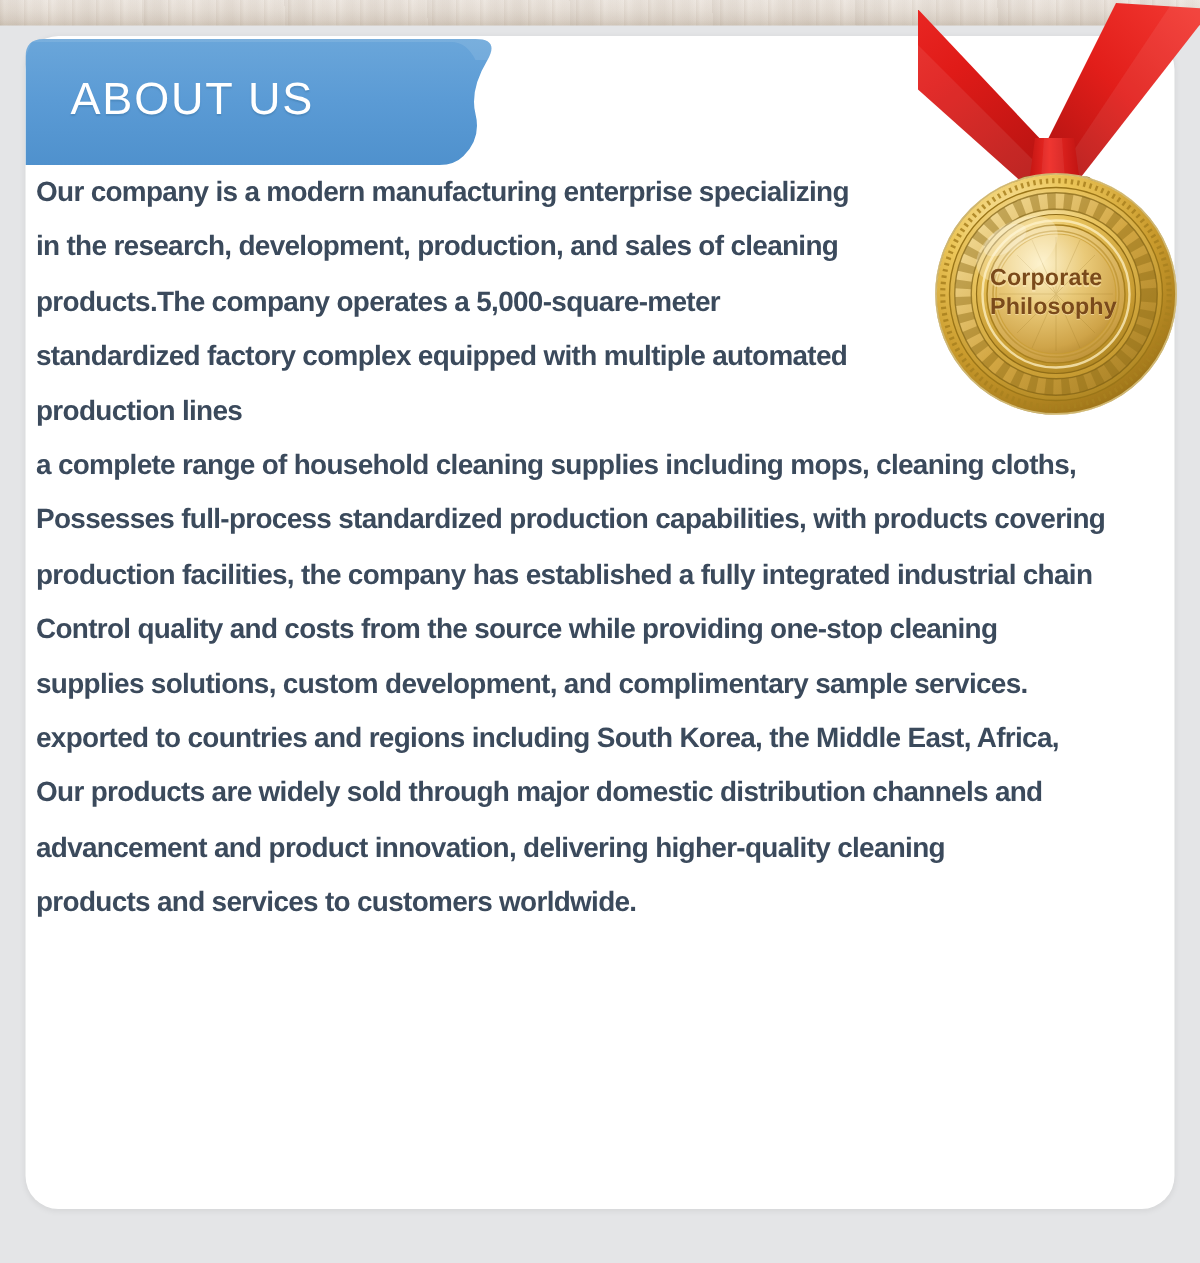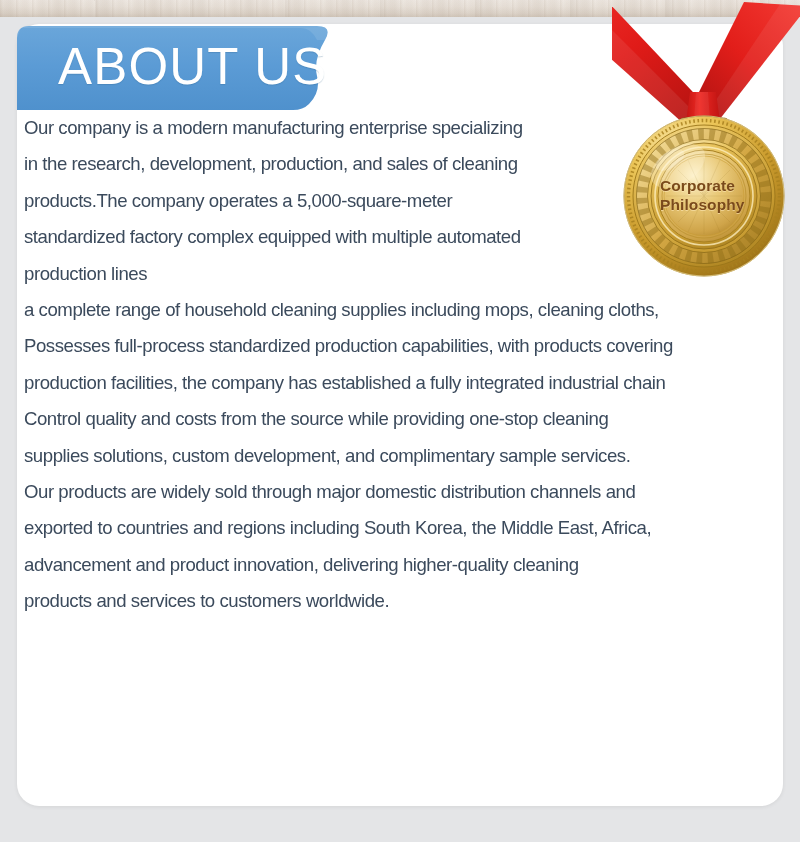--- a/index.html
+++ b/index.html
@@ -67,25 +67,25 @@
     left: 17px;
     top: 26px;
     width: 340px;
     height: 80px;
     z-index: 4;
     overflow: visible;
   }
   .banner svg { display: block; }
   .banner-title {
     position: absolute;
-    left: 41px;
+    left: 30px;
     top: 6px;
     color: #ffffff;
     font-family: "Liberation Sans", sans-serif;
-    font-size: 51px;
+    font-size: 30px;
     font-weight: 300;
     letter-spacing: 1.2px;
     line-height: 70px;
     white-space: nowrap;
     text-shadow: 0 1px 1px rgba(40,90,130,0.25);
   }
 
   
   .medal-wrap {
     position: absolute;
@@ -120,21 +120,21 @@
     left: 24px;
     top: 110px;
     width: 752px;
     z-index: 3;
   }
   .para {
     margin: 0;
     color: #3b4a5c;
     font-family: "Liberation Sans", sans-serif;
     font-size: 18.6px;
-    font-weight: 400;
+    font-weight: 700;
     line-height: 36.4px;
     letter-spacing: -0.45px;
     white-space: nowrap;
   }
 </style>
 </head>
 <body>
 
 <div class="page-bg"></div>
 <div class="wood-strip"></div>
@@ -261,17 +261,17 @@
   <p class="para">Our company is a modern manufacturing enterprise specializing</p>
   <p class="para">in the research, development, production, and sales of cleaning</p>
   <p class="para">products.The company operates a 5,000-square-meter</p>
   <p class="para">standardized factory complex equipped with multiple automated</p>
   <p class="para"> production lines</p>
   <p class="para">a complete range of household cleaning supplies including mops, cleaning cloths,</p>
   <p class="para">Possesses full-process standardized production capabilities, with products covering</p>
   <p class="para">production facilities, the company has established a fully integrated industrial chain</p>
   <p class="para">Control quality and costs from the source while providing one-stop cleaning</p>
   <p class="para">supplies solutions, custom development, and complimentary sample services.</p>
+  <p class="para">exported to countries and regions including South Korea, the Middle East, Africa,</p>
   <p class="para">Our products are widely sold through major domestic distribution channels and</p>
-  <p class="para">exported to countries and regions including South Korea, the Middle East, Africa,</p>
   <p class="para">advancement and product innovation, delivering higher-quality cleaning</p>
   <p class="para">products and services to customers worldwide.</p>
 </div>
 
 </body></html>

